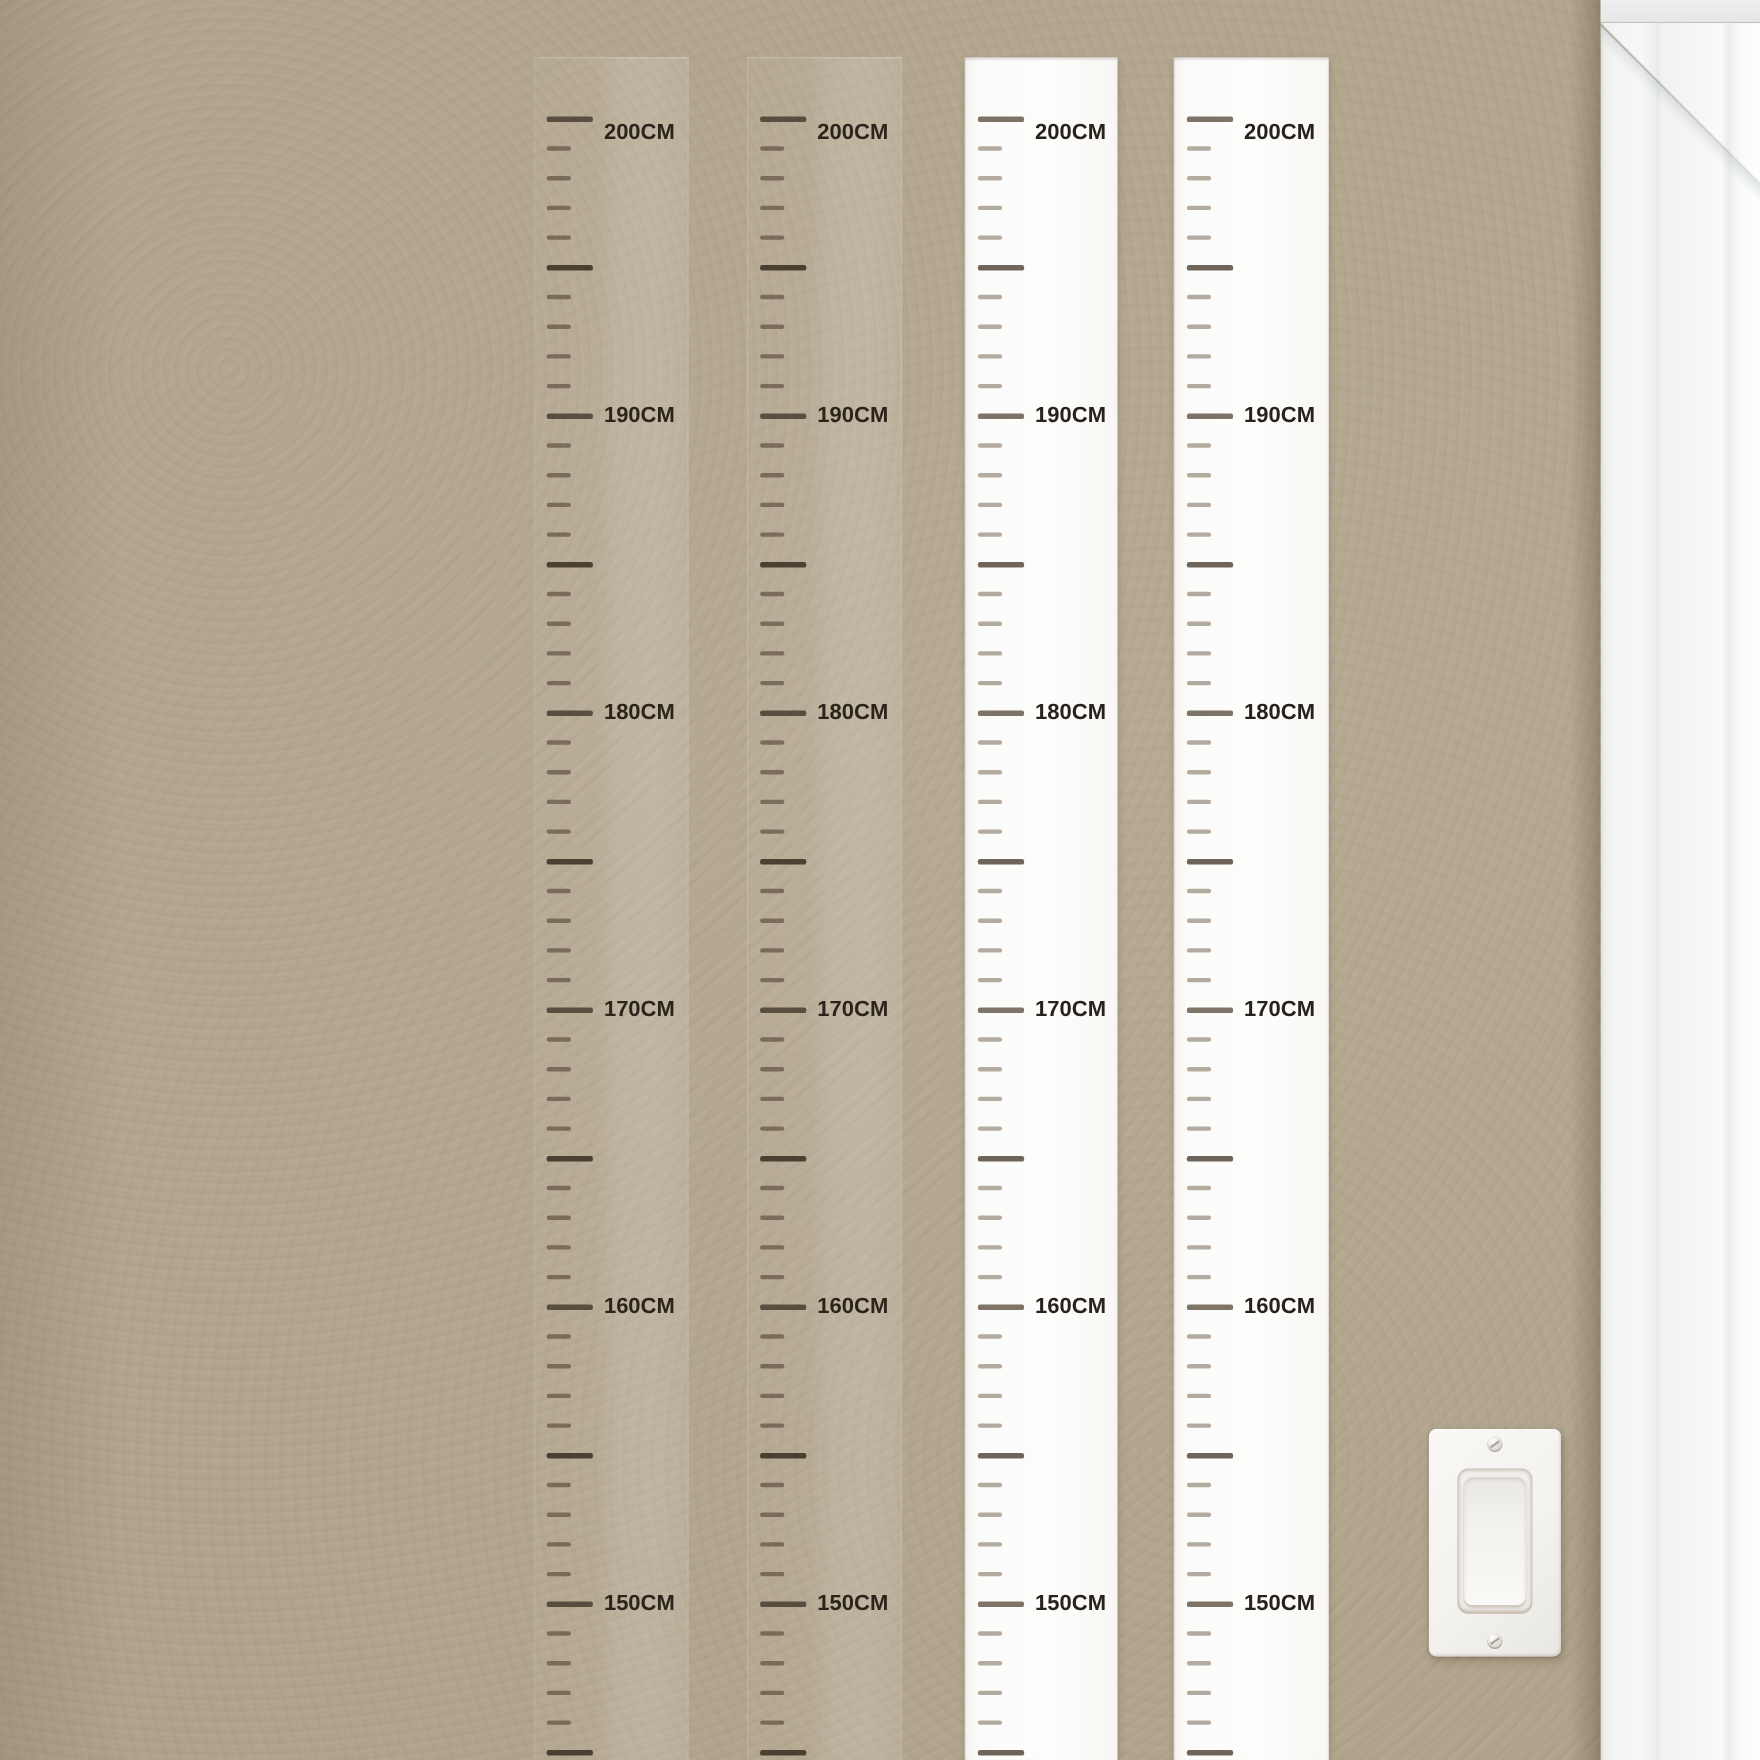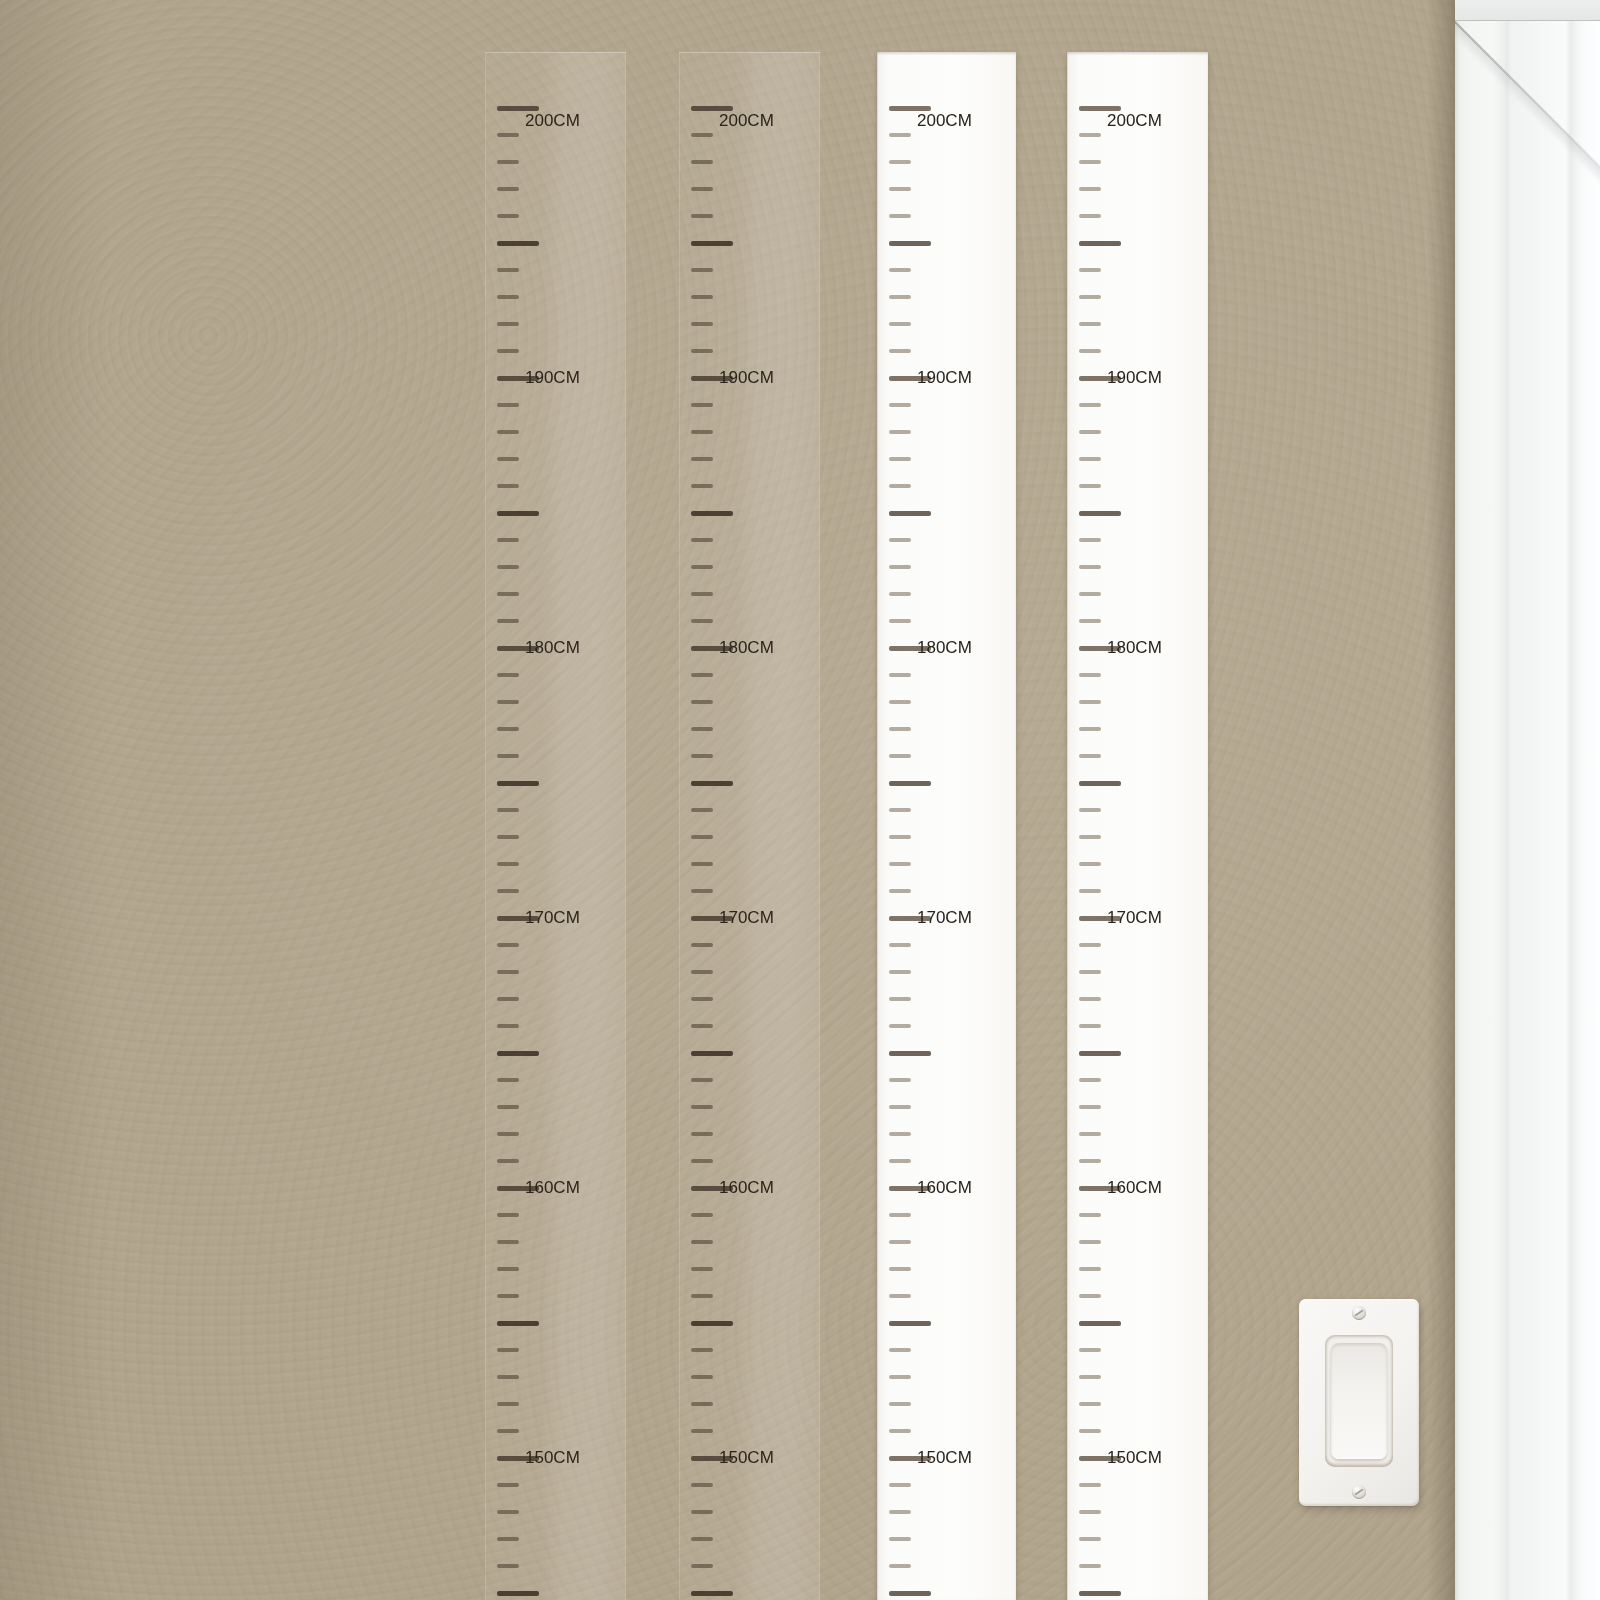--- a/index.html
+++ b/index.html
@@ -36,22 +36,22 @@
   .tick.t1{width:22px;height:4px;}
   .tick.t5{width:42px;height:5px;}
   .tick.t10{width:42px;height:5px;}
   .transparent .tick.t1{background:rgba(84,70,54,0.62);}
   .transparent .tick.t5{background:rgba(56,45,33,0.85);}
   .transparent .tick.t10{background:rgba(66,54,42,0.80);}
   .white .tick.t1{background:#b3aba0;}
   .white .tick.t5{background:#6e6459;}
   .white .tick.t10{background:#7d7467;}
   .cm-label{
-    position:absolute;left:40px;transform:translateY(-50%);
-    font-weight:400;font-size:17px;letter-spacing:0px;white-space:nowrap;
+    position:absolute;left:64px;transform:translateY(-50%);
+    font-weight:700;font-size:20px;letter-spacing:0px;white-space:nowrap;
     color:#2b241b;
   }
   .white .cm-label{color:#28221b;}
 
   
   .door-frame-shadow{
     position:absolute;left:1427px;top:0;width:28px;height:1600px;
     background:linear-gradient(to right, rgba(72,59,44,0) 0%, rgba(72,59,44,0.20) 70%, rgba(72,59,44,0.32) 100%);
   }
   .door-frame{position:absolute;left:1455px;top:0;width:145px;height:1600px;overflow:hidden;}

